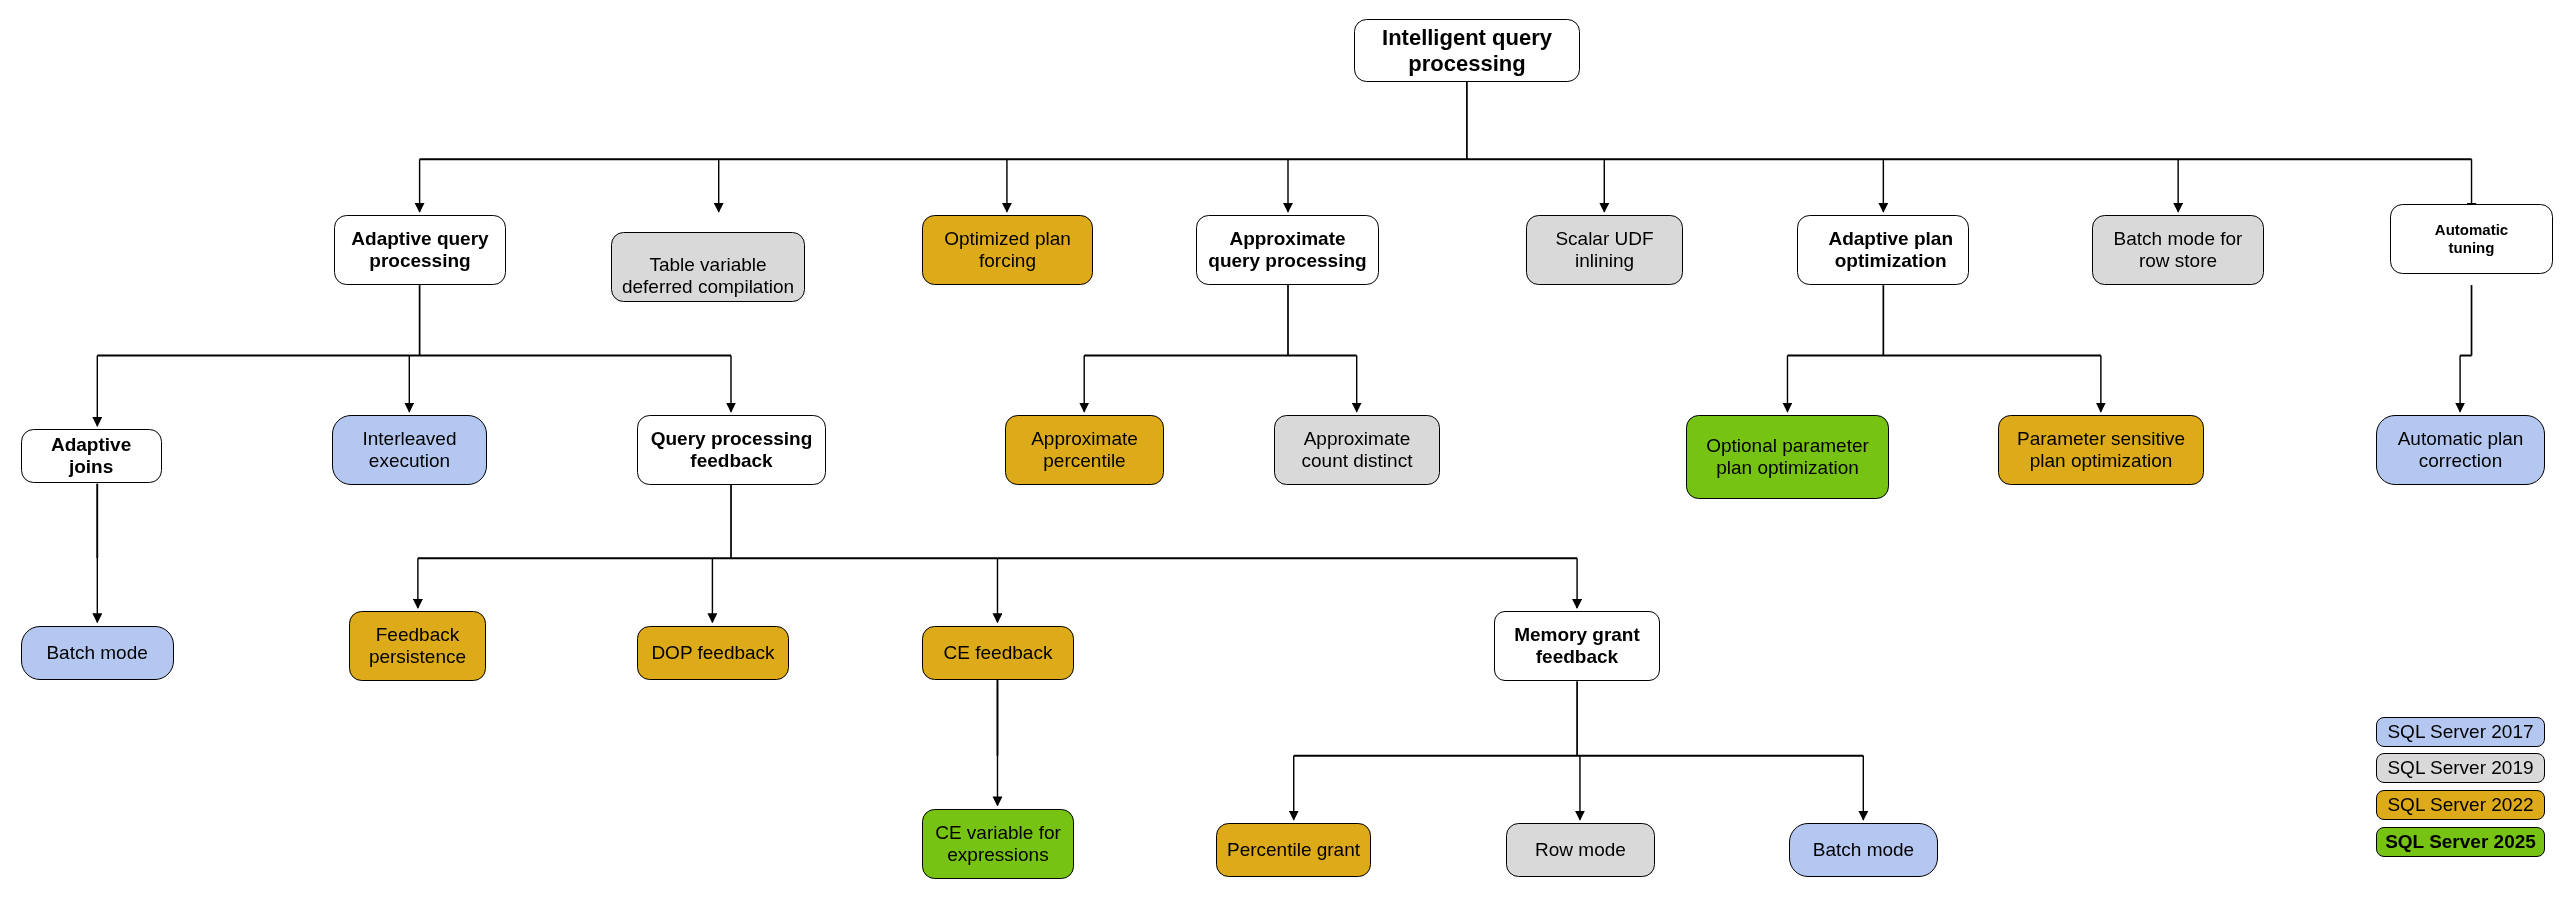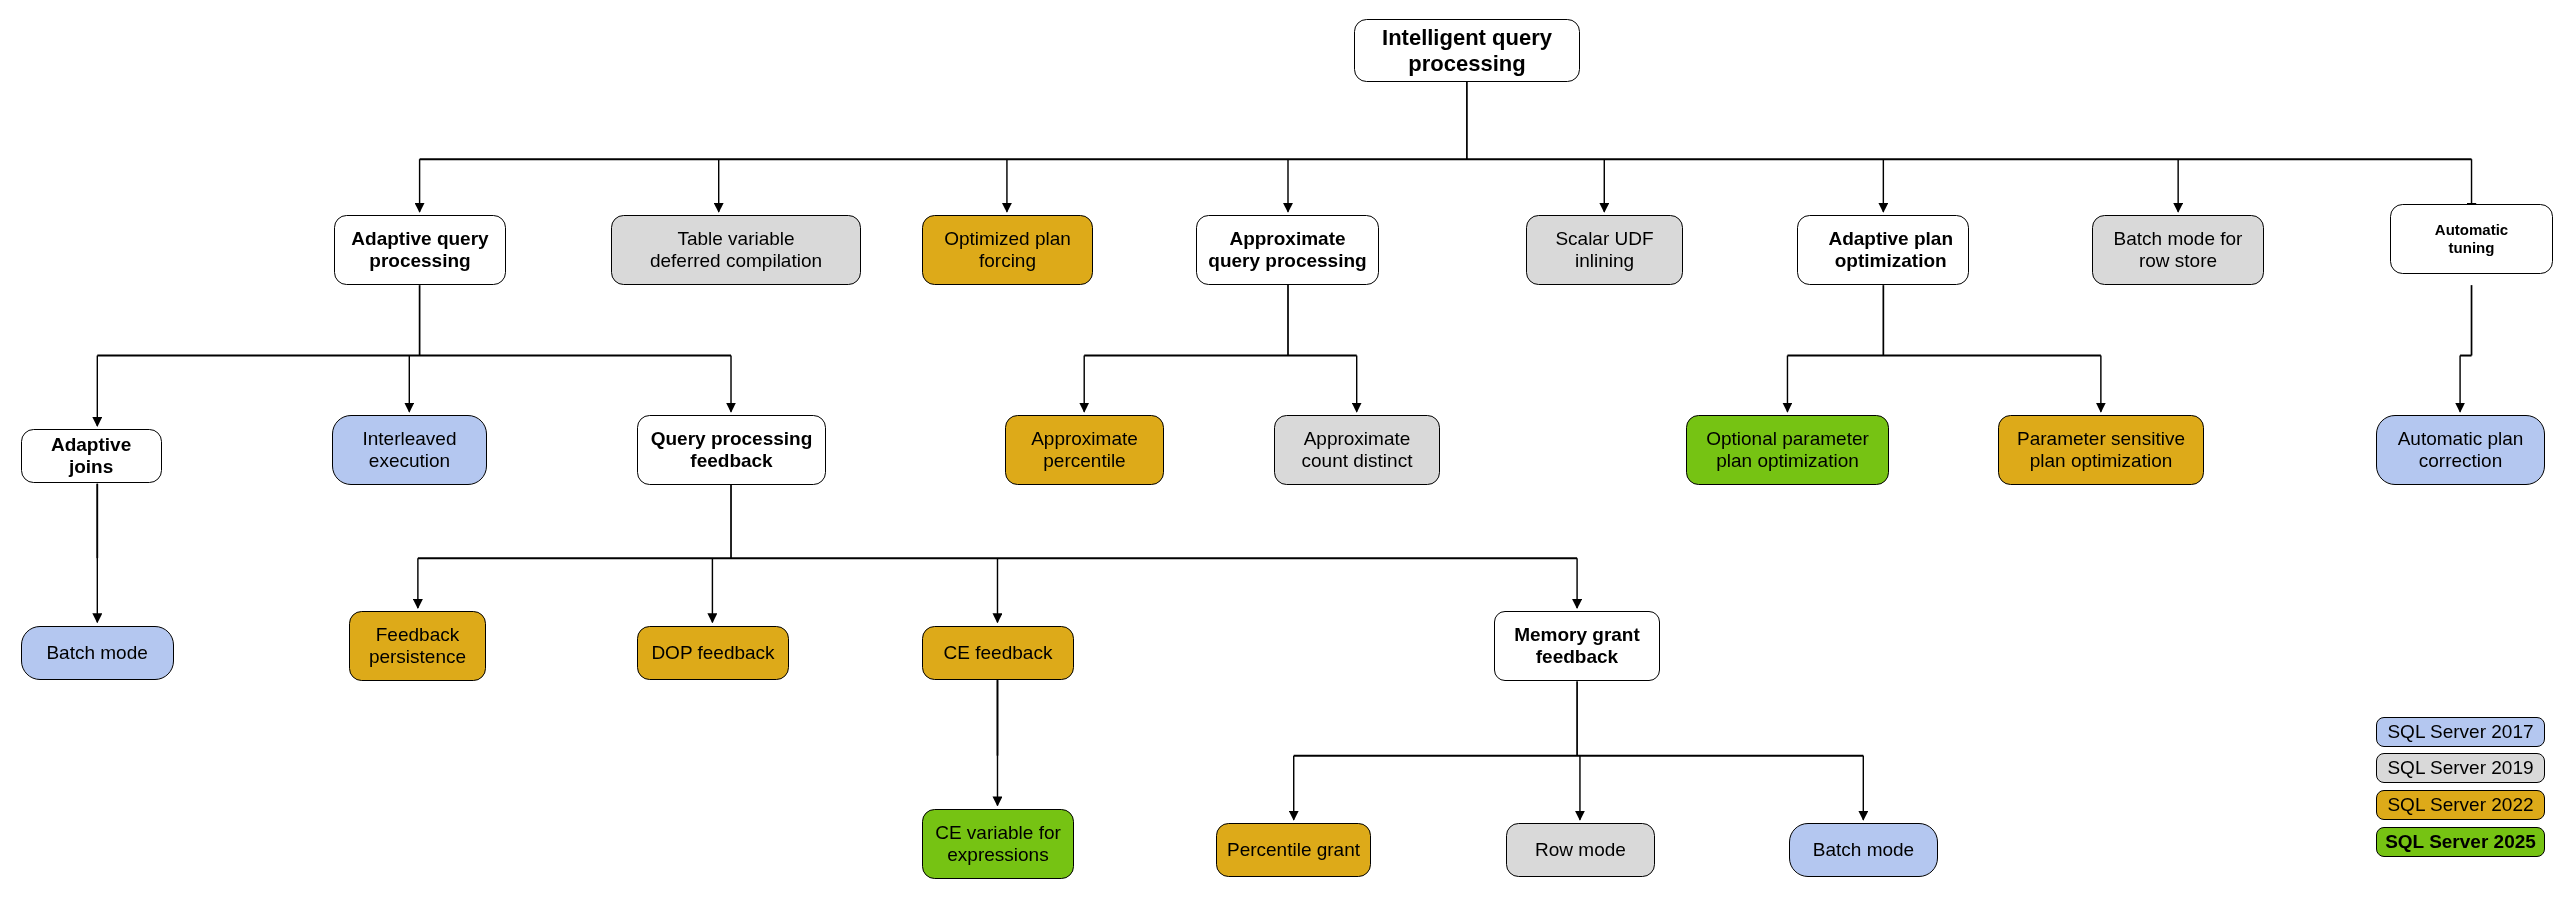--- a/index.html
+++ b/index.html
@@ -136,21 +136,21 @@
     </svg>
   <div id="nodes">
       <div class="node fill-white bold" style="left: 1354px; top: 19px; width: 226px; height: 63px; font-size: 22px;">
         <span class="node-label">Intelligent query
 processing</span>
       </div>
       <div class="node fill-white bold" style="left: 334px; top: 215px; width: 172px; height: 70px; font-size: 19px;">
         <span class="node-label">Adaptive query
 processing</span>
       </div>
-      <div class="node fill-gray normal" style="left: 611px; top: 215px; width: 250px; height: 70px; font-size: 19px;">
+      <div class="node fill-gray normal" style="left: 611px; top: 232px; width: 194px; height: 70px; font-size: 19px; align-items: flex-end;">
         <span class="node-label">Table variable
 deferred compilation</span>
       </div>
       <div class="node fill-amber normal" style="left: 922px; top: 215px; width: 171px; height: 70px; font-size: 19px;">
         <span class="node-label">Optimized plan
 forcing</span>
       </div>
       <div class="node fill-white bold" style="left: 1196px; top: 215px; width: 183px; height: 70px; font-size: 19px;">
         <span class="node-label">Approximate
 query processing</span>
@@ -183,21 +183,21 @@
 feedback</span>
       </div>
       <div class="node fill-amber normal" style="left: 1005px; top: 415px; width: 159px; height: 70px; font-size: 19px;">
         <span class="node-label">Approximate
 percentile</span>
       </div>
       <div class="node fill-gray normal" style="left: 1274px; top: 415px; width: 166px; height: 70px; font-size: 19px;">
         <span class="node-label">Approximate
 count distinct</span>
       </div>
-      <div class="node fill-green normal" style="left: 1686px; top: 415px; width: 203px; height: 70px; font-size: 19px;">
+      <div class="node fill-green normal" style="left: 1686px; top: 415px; width: 203px; height: 84px; font-size: 19px;">
         <span class="node-label">Optional parameter
 plan optimization</span>
       </div>
       <div class="node fill-amber normal" style="left: 1998px; top: 415px; width: 206px; height: 70px; font-size: 19px;">
         <span class="node-label">Parameter sensitive
 plan optimization</span>
       </div>
       <div class="node fill-blue normal" style="left: 2376px; top: 415px; width: 169px; height: 70px; font-size: 19px;">
         <span class="node-label">Automatic plan
 correction</span>

